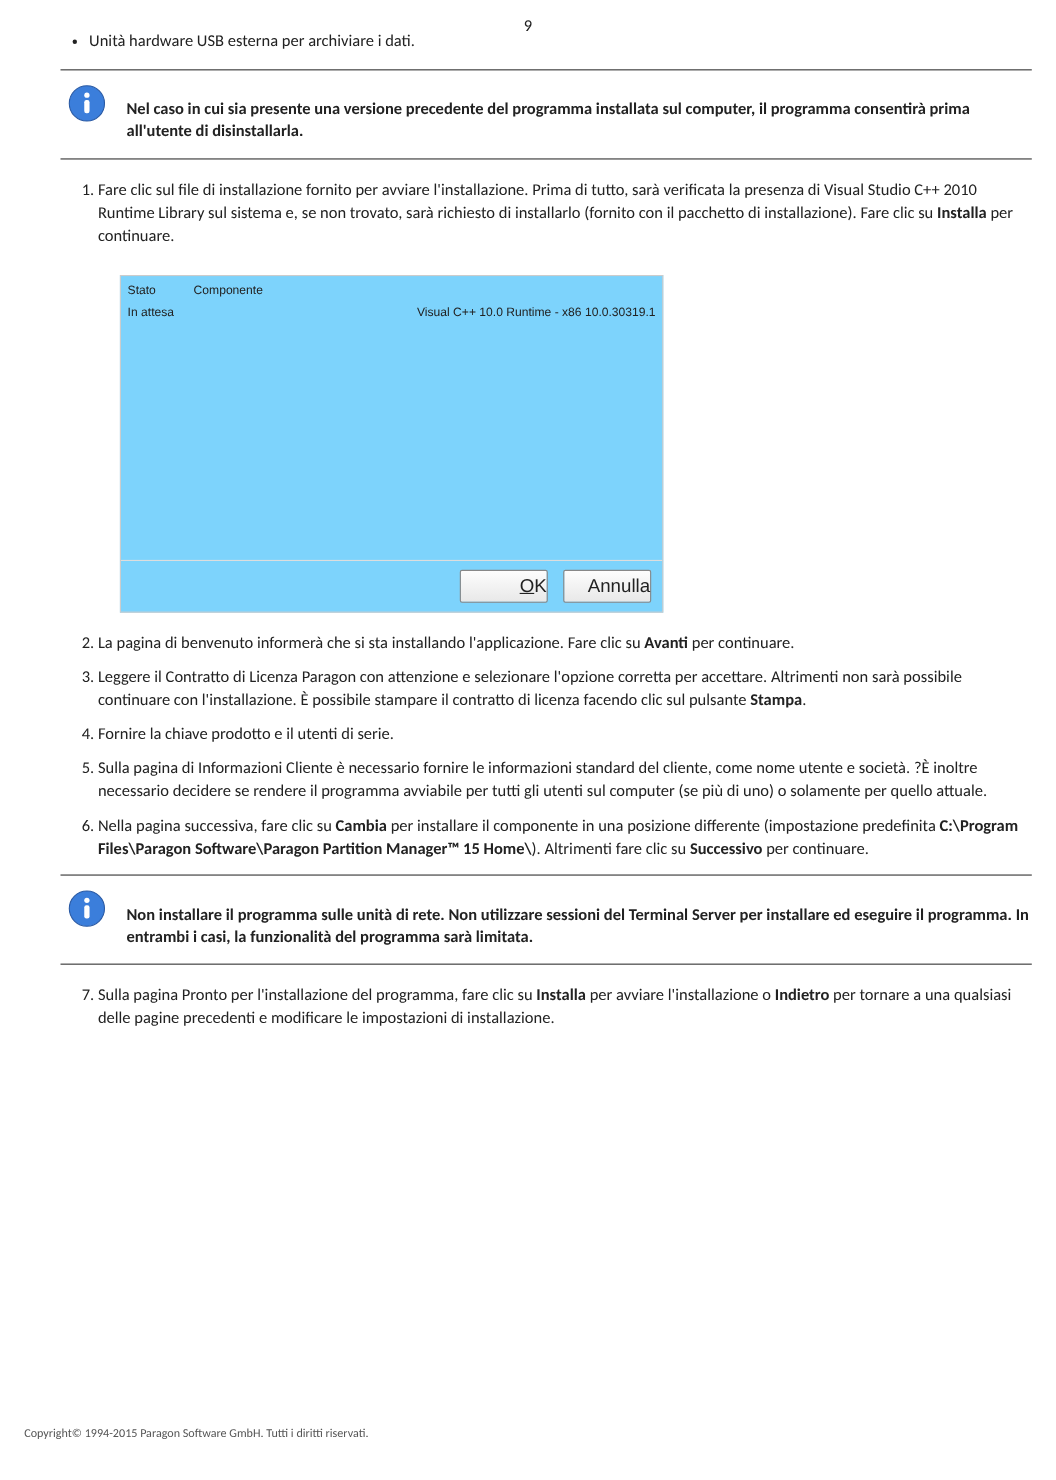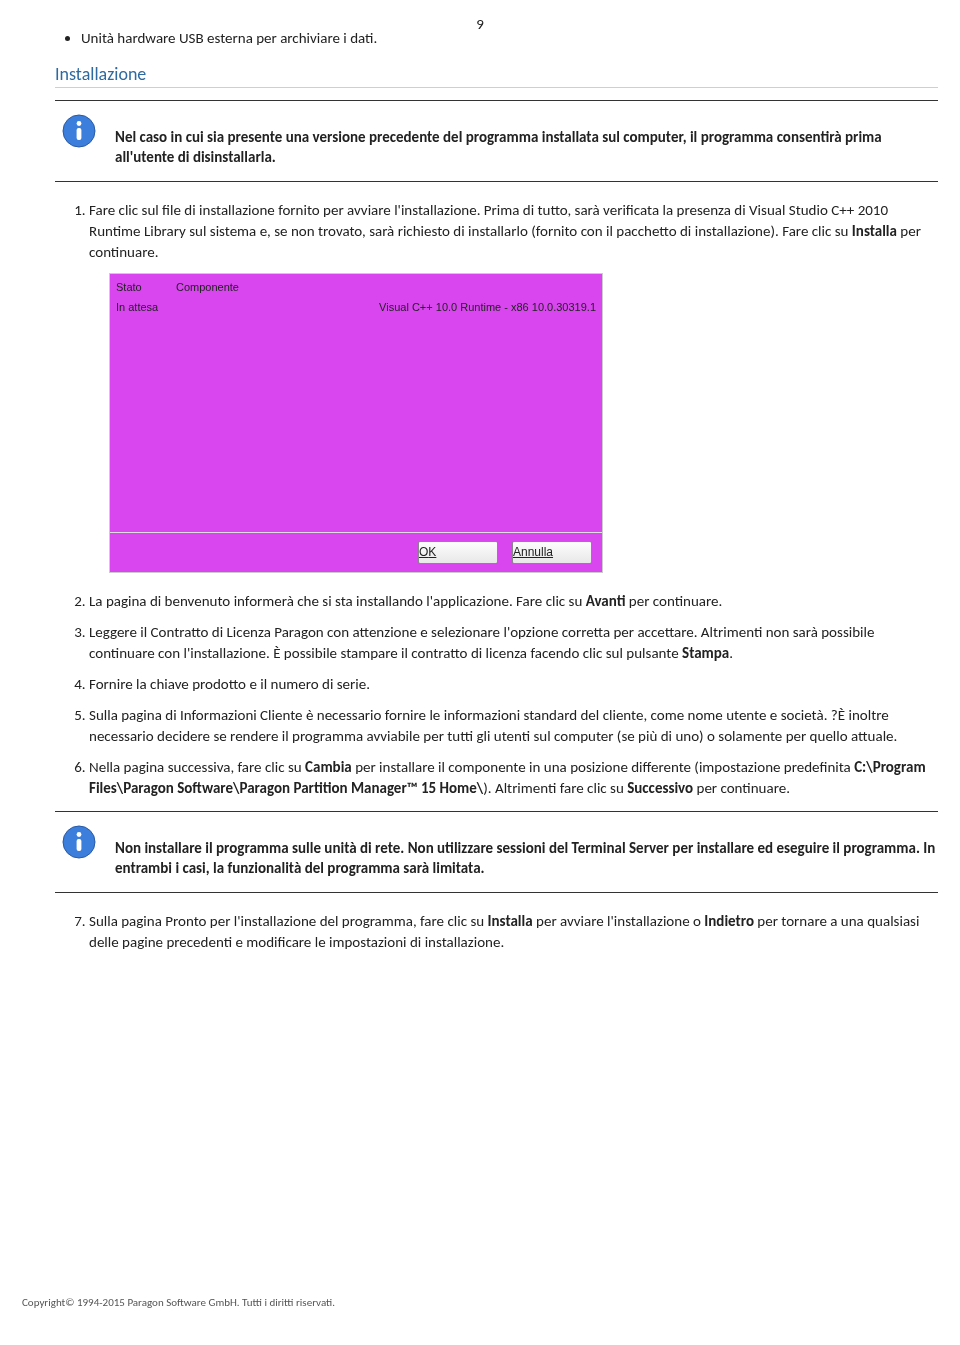--- a/index.html
+++ b/index.html
@@ -63,24 +63,24 @@
   }
   ol.steps {
     padding-left: 34px;
     margin: 8px 0;
   }
   ol.steps > li {
     margin: 10px 0;
     line-height: 1.4;
   }
   .screenshot {
-    margin: 10px 0 18px 20px;
+    margin: 24px 0 18px 20px;
     border: 1px solid #ccc;
     width: 492px;
-    background: #d946ef;
+    background: #7dd3fc;
     font-family: Tahoma, Arial, sans-serif;
     font-size: 11px;
   }
   .screenshot .list-area {
     height: 250px;
     border-bottom: 1px solid #ddd;
     padding: 4px 6px;
   }
   .screenshot .hdr {
     display: flex;
@@ -91,27 +91,26 @@
   .screenshot .row .c1 { width: 60px; }
   .screenshot .btn-row {
     display: flex;
     justify-content: flex-end;
     padding: 8px 10px;
     gap: 14px;
   }
   .win-btn {
     border: 1px solid #888;
     background: linear-gradient(#fdfdfd, #e8e8e8);
-    font-size: 12px;
+    font-size: 17px;
     padding: 2px 0;
     width: 78px;
-    text-align: left;
+    text-align: right;
     border-radius: 2px;
     cursor: pointer;
-    text-decoration: underline;
   }
   .win-btn .u { text-decoration: underline; }
   .footer {
     position: absolute;
     bottom: 36px;
     left: 22px;
     font-size: 11px;
     color: #555;
   }
   b { font-weight: bold; }
@@ -119,21 +118,20 @@
 </head>
 <body>
 
 <div class="page">
   <div class="pagenum">9</div>
 
   <ul class="bullets">
     <li>Unità hardware USB esterna per archiviare i dati.</li>
   </ul>
 
-  <h2 class="section-title">Installazione</h2>
 
 
   <div class="note-box">
     <span class="info-icon">
       <svg viewBox="0 0 36 36" width="36" height="36">
           <circle cx="18" cy="18" r="16" fill="#3b7edb"></circle>
           <circle cx="18" cy="18" r="16" fill="none" stroke="#2a5aa4" stroke-width="1"></circle>
           <circle cx="18" cy="10.5" r="2.4" fill="#fff"></circle>
           <rect x="15.6" y="15" width="4.8" height="12" rx="2" fill="#fff"></rect>
         </svg>
@@ -164,21 +162,21 @@
     </li>
 
     <li>
       <span>La pagina di benvenuto informerà che si sta installando l'applicazione. Fare clic su </span><b>Avanti</b><span> per continuare.</span>
     </li>
 
     <li>
       <span>Leggere il Contratto di Licenza Paragon con attenzione e selezionare l'opzione corretta per accettare. Altrimenti non sarà possibile continuare con l'installazione. È possibile stampare il contratto di licenza facendo clic sul pulsante </span><b>Stampa</b><span>.</span>
     </li>
 
-    <li>Fornire la chiave prodotto e il numero di serie.</li>
+    <li>Fornire la chiave prodotto e il utenti di serie.</li>
 
     <li>Sulla pagina di Informazioni Cliente è necessario fornire le informazioni standard del cliente, come nome utente e società. ?È inoltre necessario decidere se rendere il programma avviabile per tutti gli utenti sul computer (se più di uno) o solamente per quello attuale.</li>
 
     <li>
       <span>Nella pagina successiva, fare clic su </span><b>Cambia</b><span> per installare il componente in una posizione differente (impostazione predefinita </span><b>C:\Program Files\Paragon Software\Paragon Partition Manager™ 15 Home\</b><span>). Altrimenti fare clic su </span><b>Successivo</b><span> per continuare.</span>
     </li>
   </ol>
 
   <div class="note-box">
     <span class="info-icon">

